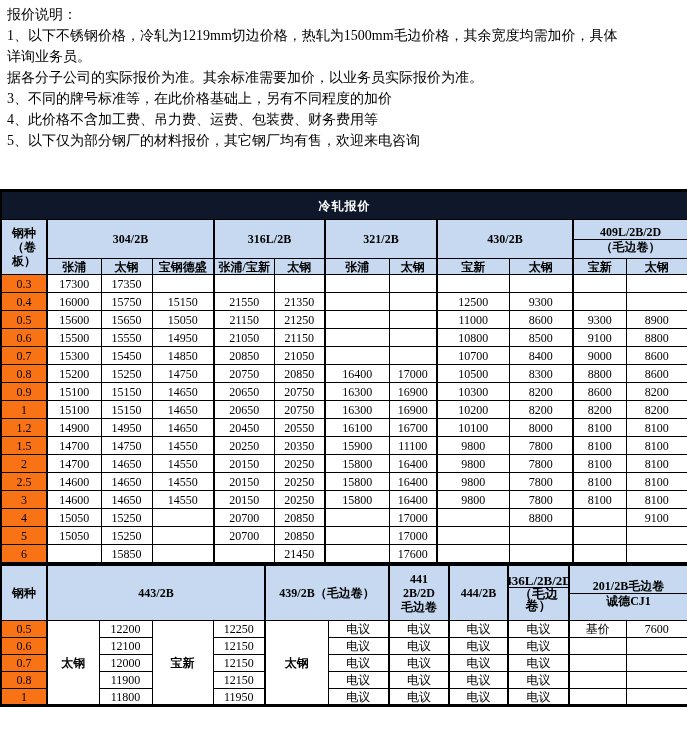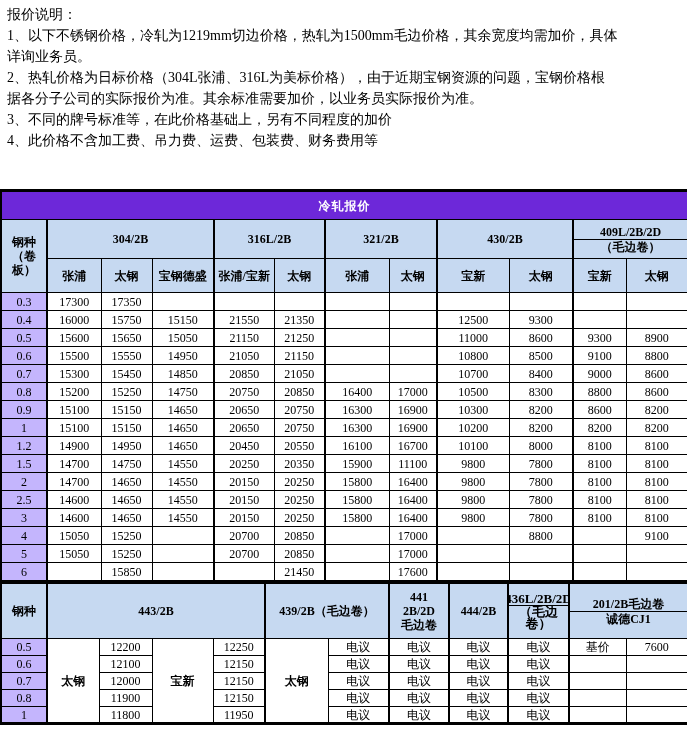--- a/index.html
+++ b/index.html
@@ -33,34 +33,34 @@
     padding:0 1px;
     text-align:center;
     vertical-align:middle;
     overflow:hidden;
     font-size:12px;
     line-height:14px;
   }
   .bl2{border-left-width:2px !important;}
   .title-row{height:29px;}
   .title-bar{
-    background:#6d28d9;
+    background:#0f172a;
     color:#fff;
     font-weight:bold;
     font-size:17px;
     letter-spacing:1px;
   }
   .hdr{background:#C6D9F1;font-weight:bold;}
   .grp-row{height:39px;}
-  .vendor-row{height:34px;}
+  .vendor-row{height:16px;}
   #t1 tr.data{height:18px;}
   #t2 tr.hd{height:56px;}
   #t2 tr.data{height:17px;}
   .val{background:#fff;font-weight:normal;}
-  .thk{background:#c4b5fd;font-weight:normal;}
+  .thk{background:#f97316;font-weight:normal;}
   .vendor-merged{background:#fff;font-weight:bold;}
   .pre{white-space:pre-line;}
   
   th.stackcell{padding:0;font-family:Liberation Serif, serif;}
   .stack{display:flex;flex-direction:column;height:100%;width:100%;}
   .stack>div{
     flex:1;display:flex;align-items:center;justify-content:center;
     overflow:hidden;white-space:pre-line;
   }
   .stack>div+div{border-top:1px solid #000;text-align:center;}
@@ -68,24 +68,24 @@
 </style>
 </head>
 <body>
 
 <div class="sheet">
 
   <div class="notes">
       <div class="note-line">报价说明：</div>
       <div class="note-line">1、以下不锈钢价格，冷轧为1219mm切边价格，热轧为1500mm毛边价格，其余宽度均需加价，具体</div>
       <div class="note-line">详询业务员。</div>
-      <div class="note-line">2、热轧价格为日标价格（304L张浦、316L为美标价格），由于近期宝钢资源的问题，宝钢价格根</div>
       <div class="note-line">据各分子公司的实际报价为准。其余标准需要加价，以业务员实际报价为准。</div>
       <div class="note-line">3、不同的牌号标准等，在此价格基础上，另有不同程度的加价</div>
       <div class="note-line">4、此价格不含加工费、吊力费、运费、包装费、财务费用等</div>
+      <div class="note-line">5、以下仅为部分钢厂的材料报价，其它钢厂均有售，欢迎来电咨询</div>
     </div>
 
   <table id="t1" class="qtable">
     <colgroup>
       <col style="width:46px">
         <col style="width:54px">
         <col style="width:51px">
       <col style="width:62px">
         <col style="width:60px">
         <col style="width:51px">

